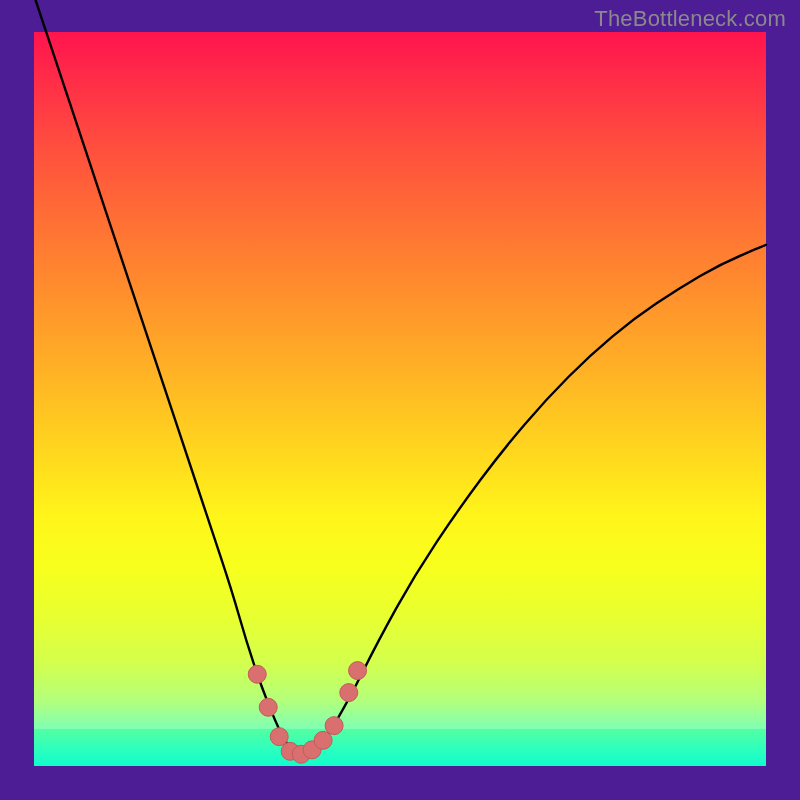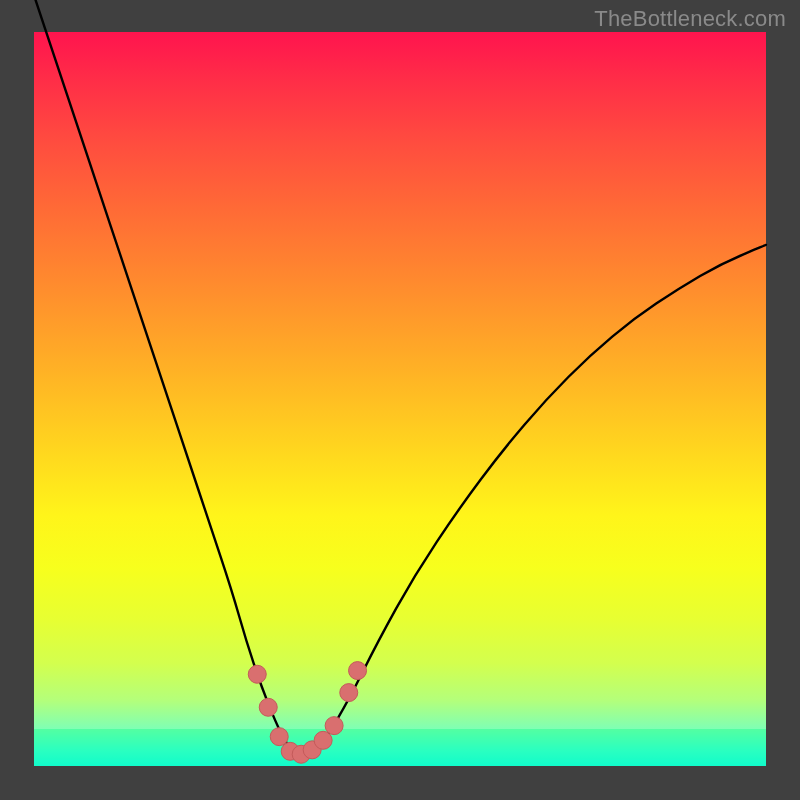--- a/index.html
+++ b/index.html
@@ -9,21 +9,21 @@
     height: 800px;
     background: #000;
     overflow: hidden;
   }
   .frame {
     position: absolute;
     left: 0;
     top: 0;
     width: 800px;
     height: 800px;
-    background: #404040;
+    background: #4c1d95;
   }
   .plot-area {
     position: absolute;
     left: 34px;
     top: 32px;
     width: 732px;
     height: 734px;
     background: linear-gradient(to bottom,
       #ff144e 0%,
       #ff2b48 6%,

